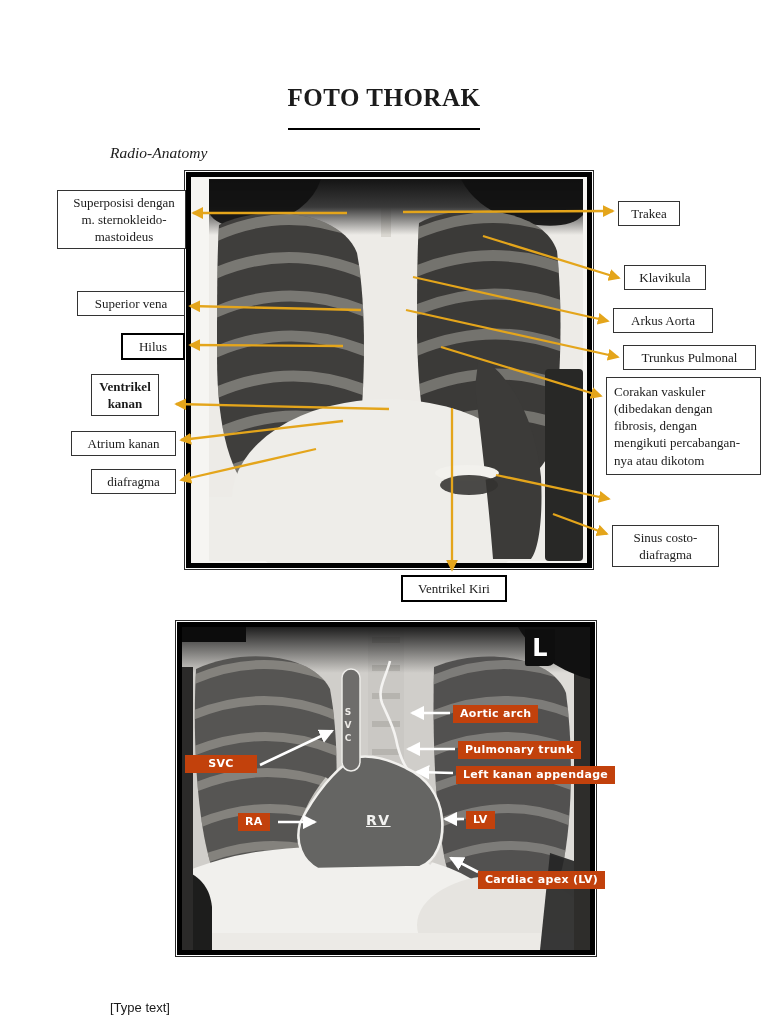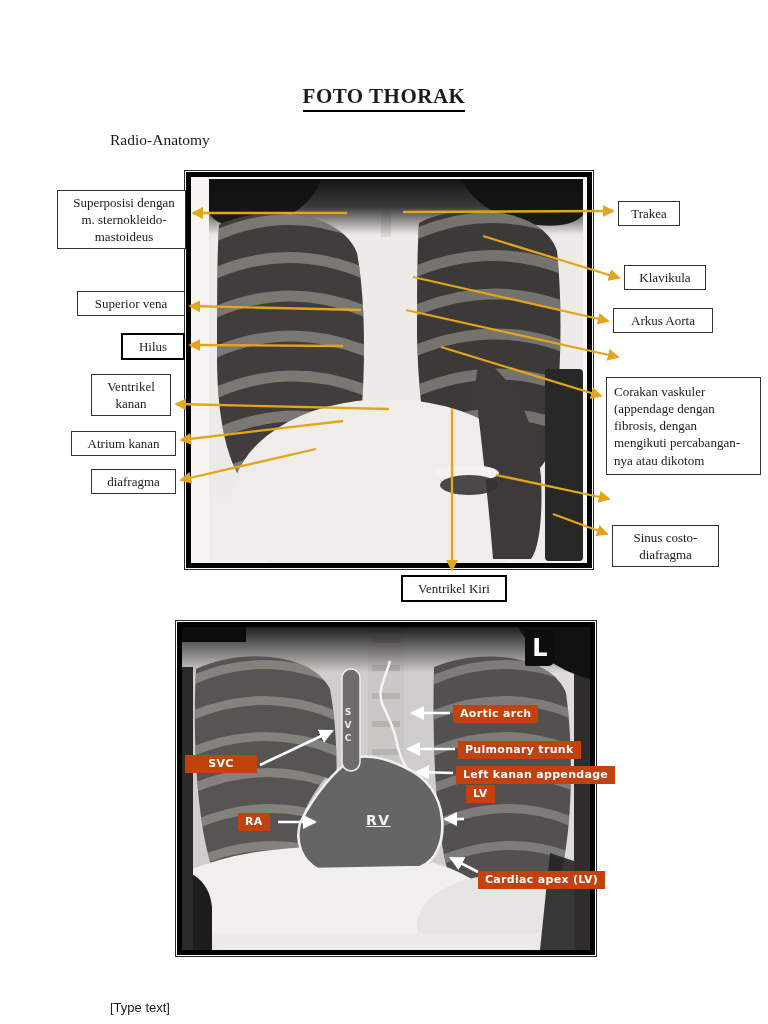--- a/index.html
+++ b/index.html
@@ -1,21 +1,21 @@
 <!DOCTYPE html>
 <html><head>
 <meta charset="utf-8">
 <style>
   html,body{margin:0;padding:0;background:#fff;}
   .page{position:relative;width:768px;height:1024px;background:#ffffff;overflow:hidden;
         font-family:"Liberation Serif", serif;color:#1b1b1b;}
   .title-wrap{position:absolute;left:0;right:0;top:84px;text-align:center;}
-  .title{display:inline-block;font-size:21px;font-weight:bold;letter-spacing:.5px;
-         border-bottom:2.5px solid #000;padding-bottom:1px;}
-  .subtitle{position:absolute;left:110px;top:131px;font-size:15.5px;}
+  .title{display:inline-block;font-size:25px;font-weight:bold;letter-spacing:.5px;
+         border-bottom:2.5px solid #000;padding-bottom:16px;}
+  .subtitle{position:absolute;left:110px;top:144px;font-size:15.5px;font-style:italic;}
   .footer{position:absolute;left:110px;top:1000px;font-size:13px;
           font-family:"Liberation Sans", sans-serif;color:#1a1a1a;}
 
   
   .frame{position:absolute;border:5px solid #000;outline:1px solid #2a2a2a;outline-offset:1px;
          background:#f5f4f1;}
   .fig1{left:186px;top:172px;width:396px;height:386px;}
   .fig2{left:177px;top:622px;width:408px;height:323px;background:#d0ceca;}
   .frame svg{display:block;}
 
@@ -99,30 +99,31 @@
       <ellipse cx="278" cy="308" rx="29" ry="10" fill="#333230" opacity="0.88"></ellipse>
       <rect x="354" y="192" width="38" height="192" rx="4" fill="#282826"></rect>
     </svg>
   </div>
 
   <div class="lbl" style="left:57px;top:190px;width:129px;padding-left:8px;">Superposisi dengan
 m. sternokleido-
 mastoideus</div>
   <div class="lbl" style="left:77px;top:291px;width:108px;">Superior vena</div>
   <div class="lbl thick" style="left:121px;top:333px;width:64px;">Hilus</div>
-  <div class="lbl" style="left:91px;top:374px;width:80px;">Ventrikel
+  <div class="lbl" style="left:91px;top:374px;width:68px;font-weight:bold;">Ventrikel
 kanan</div>
   <div class="lbl" style="left:71px;top:431px;width:105px;">Atrium kanan</div>
   <div class="lbl" style="left:91px;top:469px;width:85px;">diafragma</div>
 
   <div class="lbl" style="left:618px;top:201px;width:62px;">Trakea</div>
   <div class="lbl" style="left:624px;top:265px;width:82px;">Klavikula</div>
   <div class="lbl" style="left:613px;top:308px;width:100px;">Arkus Aorta</div>
+  <div class="lbl" style="left:623px;top:345px;width:133px;">Trunkus Pulmonal</div>
   <div class="lbl leftalign" style="left:606px;top:377px;width:155px;">Corakan vaskuler
-(appendage dengan
+(dibedakan dengan
 fibrosis, dengan
 mengikuti percabangan-
 nya atau dikotom</div>
   <div class="lbl" style="left:614px;top:490px;width:102px;margin-top:39px;">Udara gaster</div>
   <div class="lbl" style="left:612px;top:525px;width:107px;">Sinus costo-
 diafragma</div>
 
   <div class="lbl thick" style="left:401px;top:575px;width:106px;">Ventrikel Kiri</div>
 
   <div class="frame fig2">
@@ -186,21 +187,21 @@
   </div>
 
   <div class="lmark">L</div>
   <div class="svcvert">SVC</div>
   <div class="blk" style="left:185px;top:755px;width:72px;text-align:center;">SVC</div>
   <div class="blk" style="left:453px;top:705px;">Aortic arch</div>
   <div class="blk" style="left:458px;top:741px;">Pulmonary trunk</div>
   <div class="blk" style="left:456px;top:766px;">Left kanan appendage</div>
   <div class="blk" style="left:238px;top:813px;">RA</div>
   <div class="rvtxt" style="left:366px;top:812px;">RV</div>
-  <div class="blk" style="left:466px;top:785px;">LV</div>
+  <div class="blk" style="left:466px;top:811px;">LV</div>
   <div class="blk" style="left:478px;top:871px;">Cardiac apex (LV)</div>
 
   <svg class="overlay" viewBox="0 0 768 1024">
     <defs>
       <marker id="mgold" viewBox="0 0 10 10" refX="8.5" refY="5" markerWidth="5.2" markerHeight="5.2" orient="auto" markerUnits="strokeWidth">
         <path d="M0,0 L10,5 L0,10 z" fill="#E4A51B"></path>
       </marker>
       <marker id="mwhite" viewBox="0 0 10 10" refX="8.5" refY="5" markerWidth="5.6" markerHeight="5.6" orient="auto" markerUnits="strokeWidth">
         <path d="M0,0 L10,5 L0,10 z" fill="#ffffff"></path>
       </marker>

